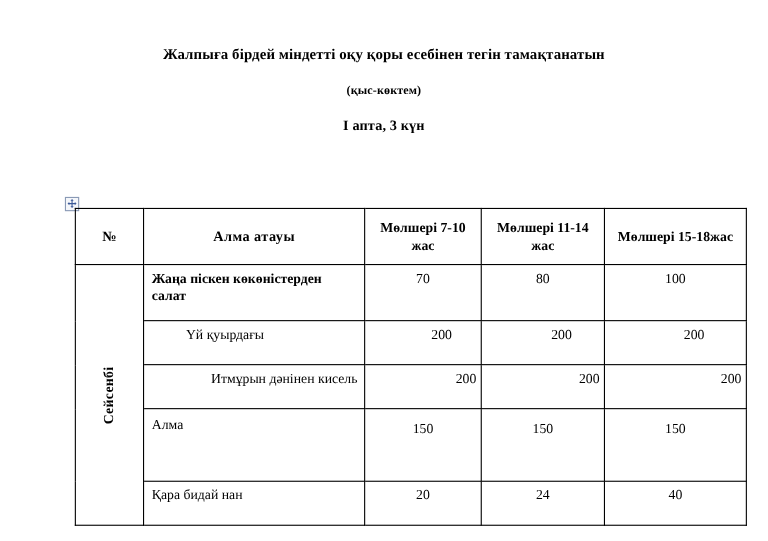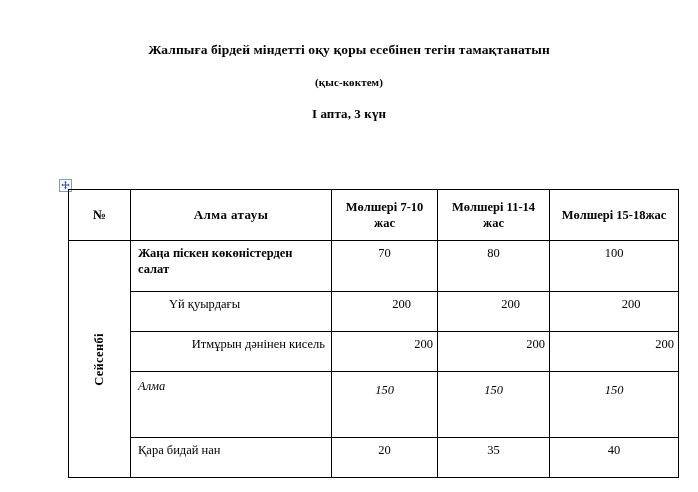--- a/index.html
+++ b/index.html
@@ -115,21 +115,21 @@
   td.amount {
     text-align: center;
     padding: 4px 4px 4px 4px;
     line-height: 16px;
   }
 
   
   tr.r0 td { height: 42px; }
   tr.r1 td { height: 31px; padding-left: 38px; }
   tr.r2 td { height: 31px; text-align: right; }
-  tr.r3 td { height: 51px; font-style: italic; }
+  tr.r3 td { height: 51px; }
   tr.r4 td { height: 31px; }
 
   
   tr.r3 td.amount { padding-top: 10px; }
   tr.r3 td.dish   { padding-top: 6px; }
 </style>
 </head>
 <body>
 
 <div class="doc-title">
@@ -187,17 +187,17 @@
     </tr>
     <tr class="r3">
       <td class="dish">Алма</td>
       <td class="amount">150</td>
       <td class="amount">150</td>
       <td class="amount">150</td>
     </tr>
     <tr class="r4">
       <td class="dish">Қара бидай нан</td>
       <td class="amount">20</td>
-      <td class="amount">35</td>
+      <td class="amount">24</td>
       <td class="amount">40</td>
     </tr>
   </tbody>
 </table>
 
 </body></html>

